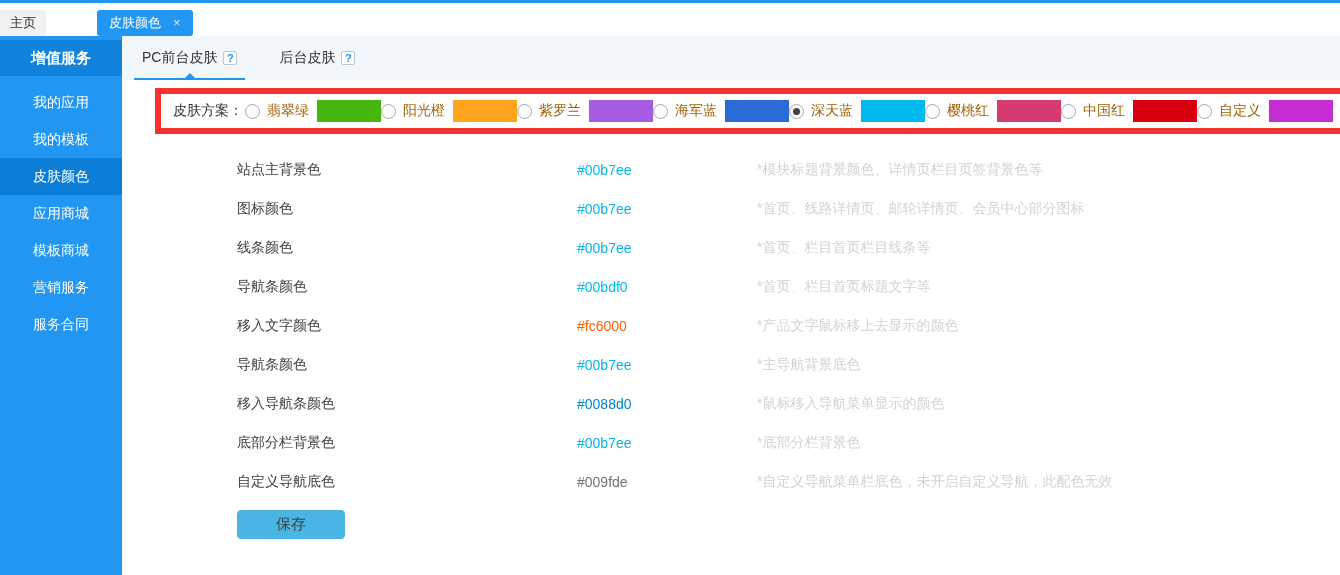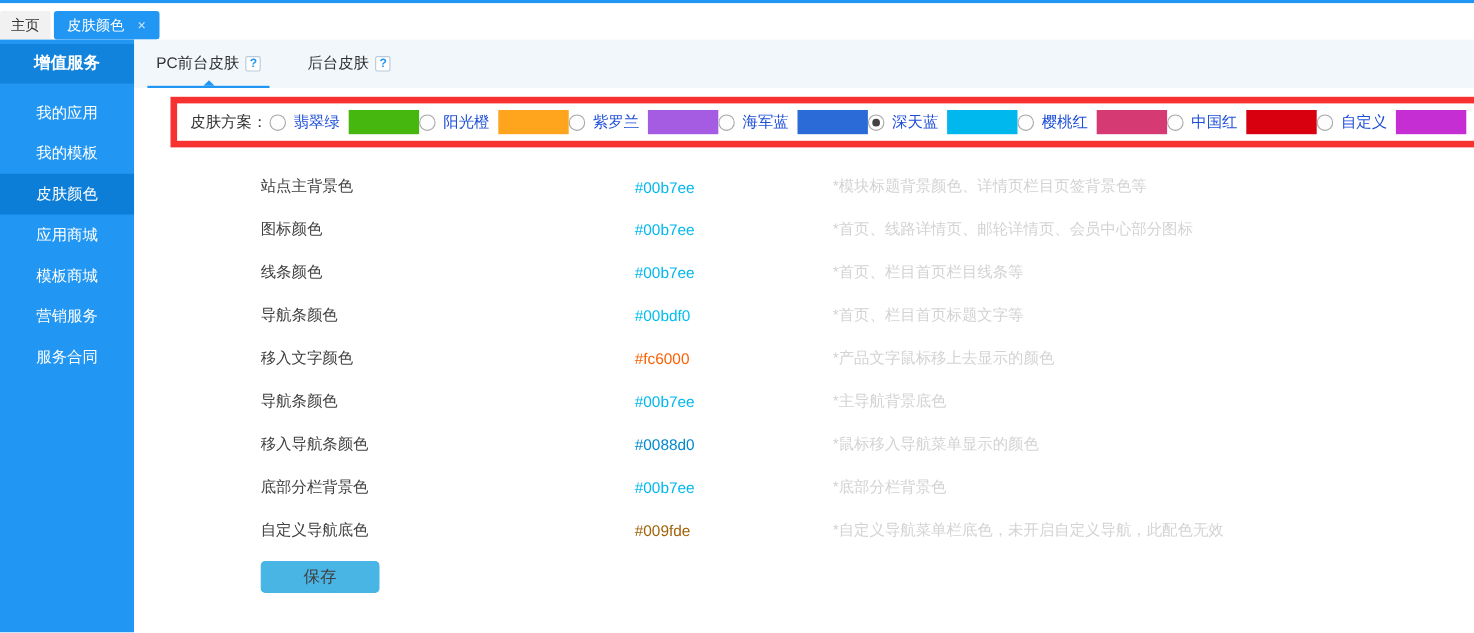--- a/index.html
+++ b/index.html
@@ -1,19 +1,19 @@
 <!DOCTYPE html>
 <html style="--accent: #2196f3; --sidebar_bg: #2196f3; --sidebar_header: #1283dc; --sidebar_dark: #0d7ed8; --strip_bg: #f2f7fc; --home_tab_bg: #f1f1f1; --frame_red: #f73030; --save_bg: #48b5e5; --hint_color: #d3d3d3;"><head>
 <meta charset="utf-8">
 <style>
   * { margin:0; padding:0; box-sizing:border-box; }
   html,body { width:1340px; height:575px; overflow:hidden; background:#fff;
     font-family:"Liberation Sans","DejaVu Sans",sans-serif; }
   .topstrip { height:3px; background:var(--accent); }
-  .topbar { height:33px; background:#fff; display:flex; align-items:flex-end; }
+  .topbar { height:33px; background:#fff; display:flex; align-items:flex-end;gap:48px; }
   .wtab { height:26px; line-height:26px; font-size:13px; color:#333; padding:0 10px;
     background:var(--home_tab_bg); border-radius:2px 2px 0 0; cursor:default; }
   .wtab.active { background:var(--accent); color:#fff; margin-left:3px; border-radius:3px;
     padding:0 12px; display:flex; align-items:center; }
   .wtab .close { margin-left:12px; color:#cfe6fb; font-size:13px; line-height:26px; }
   .shell { display:flex; height:539px; }
   .sidebar { width:122px; background:var(--sidebar_bg); flex:none; padding-top:4px; }
   .side-header { height:36px; line-height:36px; text-align:center; color:#fff; font-size:15px;
     font-weight:bold; background:var(--sidebar_header); margin-bottom:8px; }
   .side-item { height:37px; line-height:37px; text-align:center; color:#fff; font-size:14px; cursor:pointer; }
@@ -31,21 +31,21 @@
   .content { flex:1; background:#fff; padding:8px 42px 0 33px; }
   .scheme-box { border:6px solid var(--frame_red); height:46px; display:flex; align-items:center;
     background:#fff; padding:0 16px 0 6px; }
   .scheme-label { font-size:14px; color:#333; white-space:nowrap; margin-left:6px; }
   .options { flex:1; display:flex; justify-content:space-between; align-items:center; margin-left:2px; }
   .opt { display:flex; align-items:center; cursor:pointer; }
   .radio { width:15px; height:15px; border:1px solid #a8a8a8; border-radius:50%; background:#fdfdfd;
     position:relative; flex:none; }
   .radio.on::after { content:""; position:absolute; left:3px; top:3px; width:7px; height:7px;
     border-radius:50%; background:#424242; }
-  .opt-name { font-size:14px; color:#1d4ed8; margin-left:7px; white-space:nowrap; }
+  .opt-name { font-size:14px; color:#a16207; margin-left:7px; white-space:nowrap; }
   .swatch { width:64px; height:22px; margin-left:8px; flex:none; }
   .form { margin:16px 0 0 82px; }
   .frow { display:flex; align-items:center; height:39px; }
   .flabel { width:340px; font-size:14px; color:#404040; }
   .fvalue { width:180px; font-size:14px; }
   .fhint { font-size:14px; color:var(--hint_color); }
   .save { display:block; margin-top:9px; width:108px; height:29px; background:var(--save_bg);
     border:1px solid var(--save_bg); border-radius:4px; color:#404040; font-size:15px; cursor:pointer;
     font-family:inherit; }
 </style>
@@ -169,20 +169,20 @@
           <span class="fvalue" style="color: rgb(0, 136, 208);">#0088d0</span>
           <span class="fhint">*鼠标移入导航菜单显示的颜色</span>
         </div>
         <div class="frow">
           <span class="flabel">底部分栏背景色</span>
           <span class="fvalue" style="color: rgb(0, 183, 238);">#00b7ee</span>
           <span class="fhint">*底部分栏背景色</span>
         </div>
         <div class="frow">
           <span class="flabel">自定义导航底色</span>
-          <span class="fvalue" style="color: #a16207;">#009fde</span>
+          <span class="fvalue" style="color: #737373;">#009fde</span>
           <span class="fhint">*自定义导航菜单栏底色，未开启自定义导航，此配色无效</span>
         </div>
         <button class="save">保存</button>
       </div>
     </div>
   </div>
 </div>
 
 </body></html>

